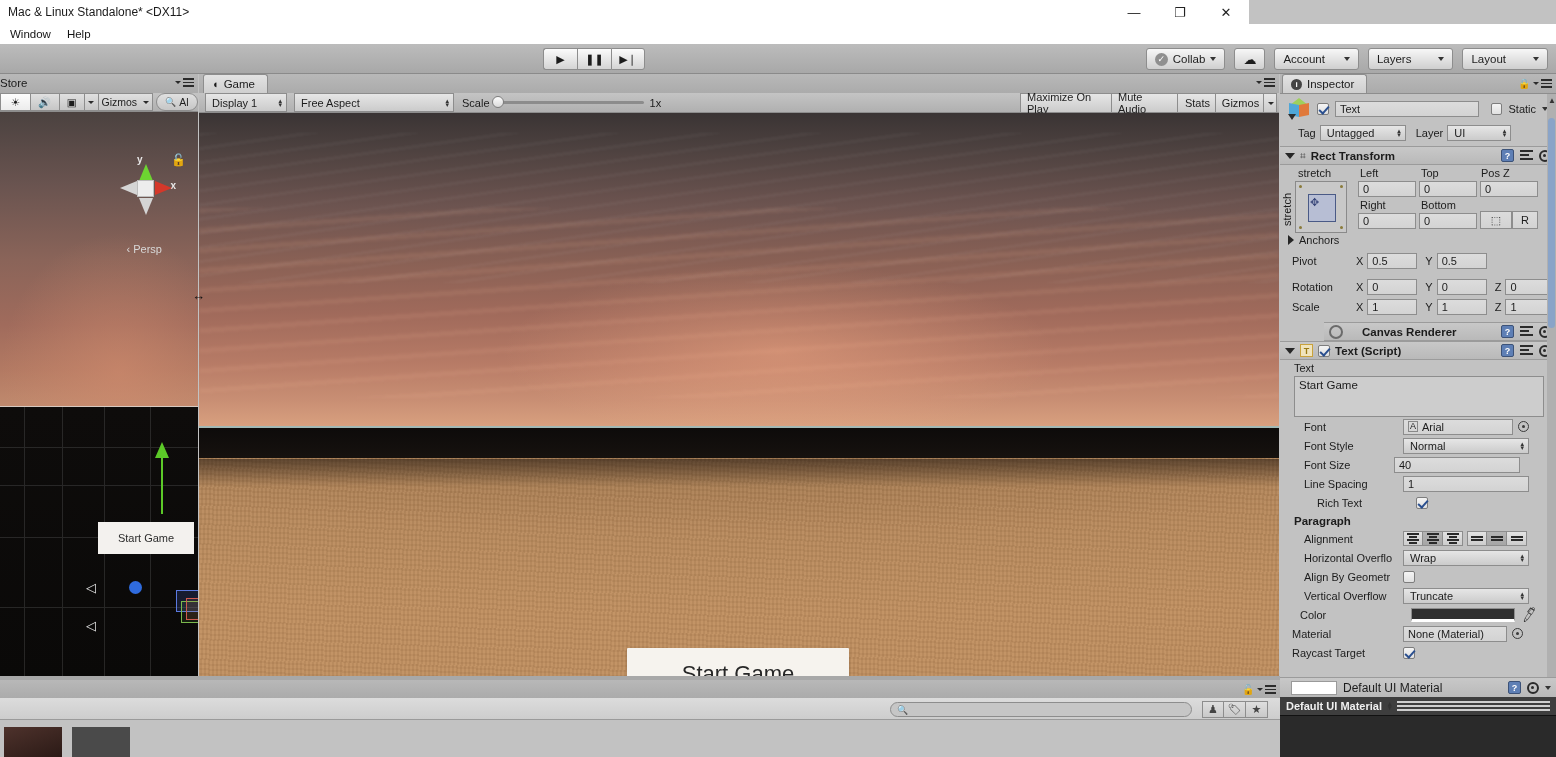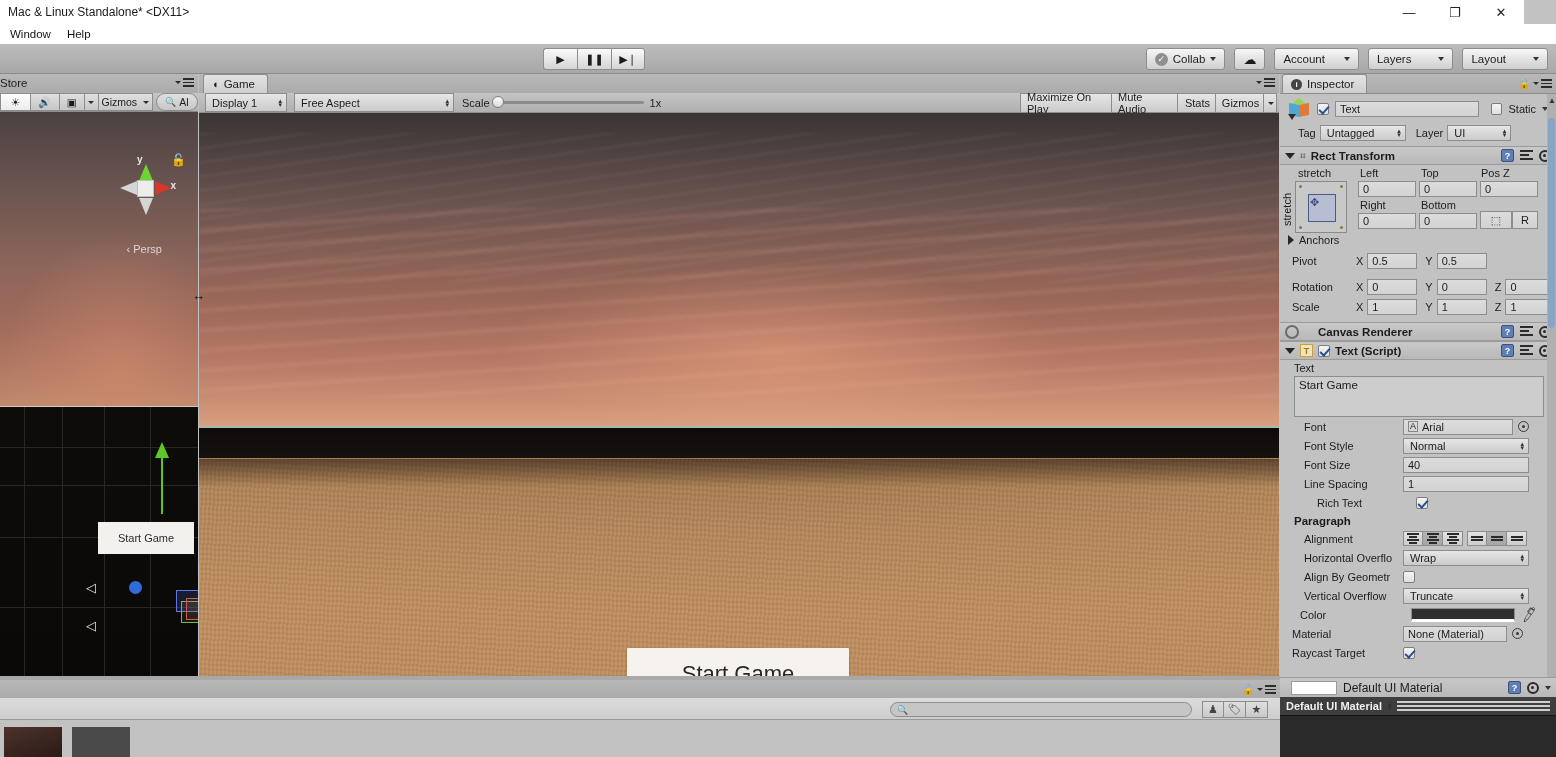--- a/index.html
+++ b/index.html
@@ -8,21 +8,21 @@
     font-family: "Liberation Sans", sans-serif;
     font-size: 11px;
     background: #c2c2c2;
     overflow: hidden;
     -webkit-font-smoothing: antialiased;
   }
   .app { position: relative; width: 1556px; height: 757px; }
 
   
   .titlebar {
-    position: absolute; left: 0; top: 0; width: 1524px; height: 24px;
+    position: absolute; left: 0; top: 0; width: 1249px; height: 24px;
     background: #ffffff;
   }
   .titlebar .title {
     position: absolute; left: 8px; top: 5px;
     font-size: 12px; color: #1a1a1a; white-space: nowrap;
   }
   .wincontrols { position: absolute; right: 0; top: 0; height: 24px; display: flex; }
   .wincontrols .wbtn {
     width: 46px; height: 24px; display: flex; align-items: center; justify-content: center;
     color: #222; font-size: 13px;
@@ -641,21 +641,21 @@
       <div class="row" style="padding-left:12px;gap:4px;height:20px;">
         <span class="lbl" style="width:60px;">Scale</span>
         <span class="lbl">X</span>
         <span class="txtfield" style="width:50px;">1</span>
         <span class="lbl" style="margin-left:4px;">Y</span>
         <span class="txtfield" style="width:50px;">1</span>
         <span class="lbl" style="margin-left:4px;">Z</span>
         <span class="txtfield" style="width:50px;">1</span>
       </div>
 
-      <div class="comp-hdr" style="margin-top:5px;">
+      <div class="comp-hdr" style="margin-top:5px;margin-left:44px;">
         <span style="width:14px;height:14px;border:2px solid #6b6b6b;border-radius:50%;position:relative;"></span>
         <span class="lbl b" style="font-size:11.5px;margin-left:14px;">Canvas Renderer</span>
         <span class="hdr-icons">
           <span class="ico-help">?</span>
           <span class="ico-preset">
               <i style="top:0;width:13px;"></i>
               <i style="top:4px;width:9px;"></i>
               <i style="top:8px;width:13px;"></i>
             </span>
           <span class="ico-gear"></span>
@@ -698,21 +698,21 @@
         <span class="dropdown" style="width:126px;height:16px;">
           <span>Normal</span>
           <span class="updown">
               <span>▴</span>
               <span>▾</span>
             </span>
         </span>
       </div>
 
       <div class="row" style="padding-left:24px;">
-        <span class="lbl" style="width:99px;">Font Size</span>
+        <span class="lbl" style="width:90px;">Font Size</span>
         <span class="txtfield" style="width:126px;">40</span>
       </div>
 
       <div class="row" style="padding-left:24px;">
         <span class="lbl" style="width:99px;">Line Spacing</span>
         <span class="txtfield" style="width:126px;">1</span>
       </div>
 
       <div class="row" style="padding-left:37px;">
         <span class="lbl" style="width:99px;">Rich Text</span>

